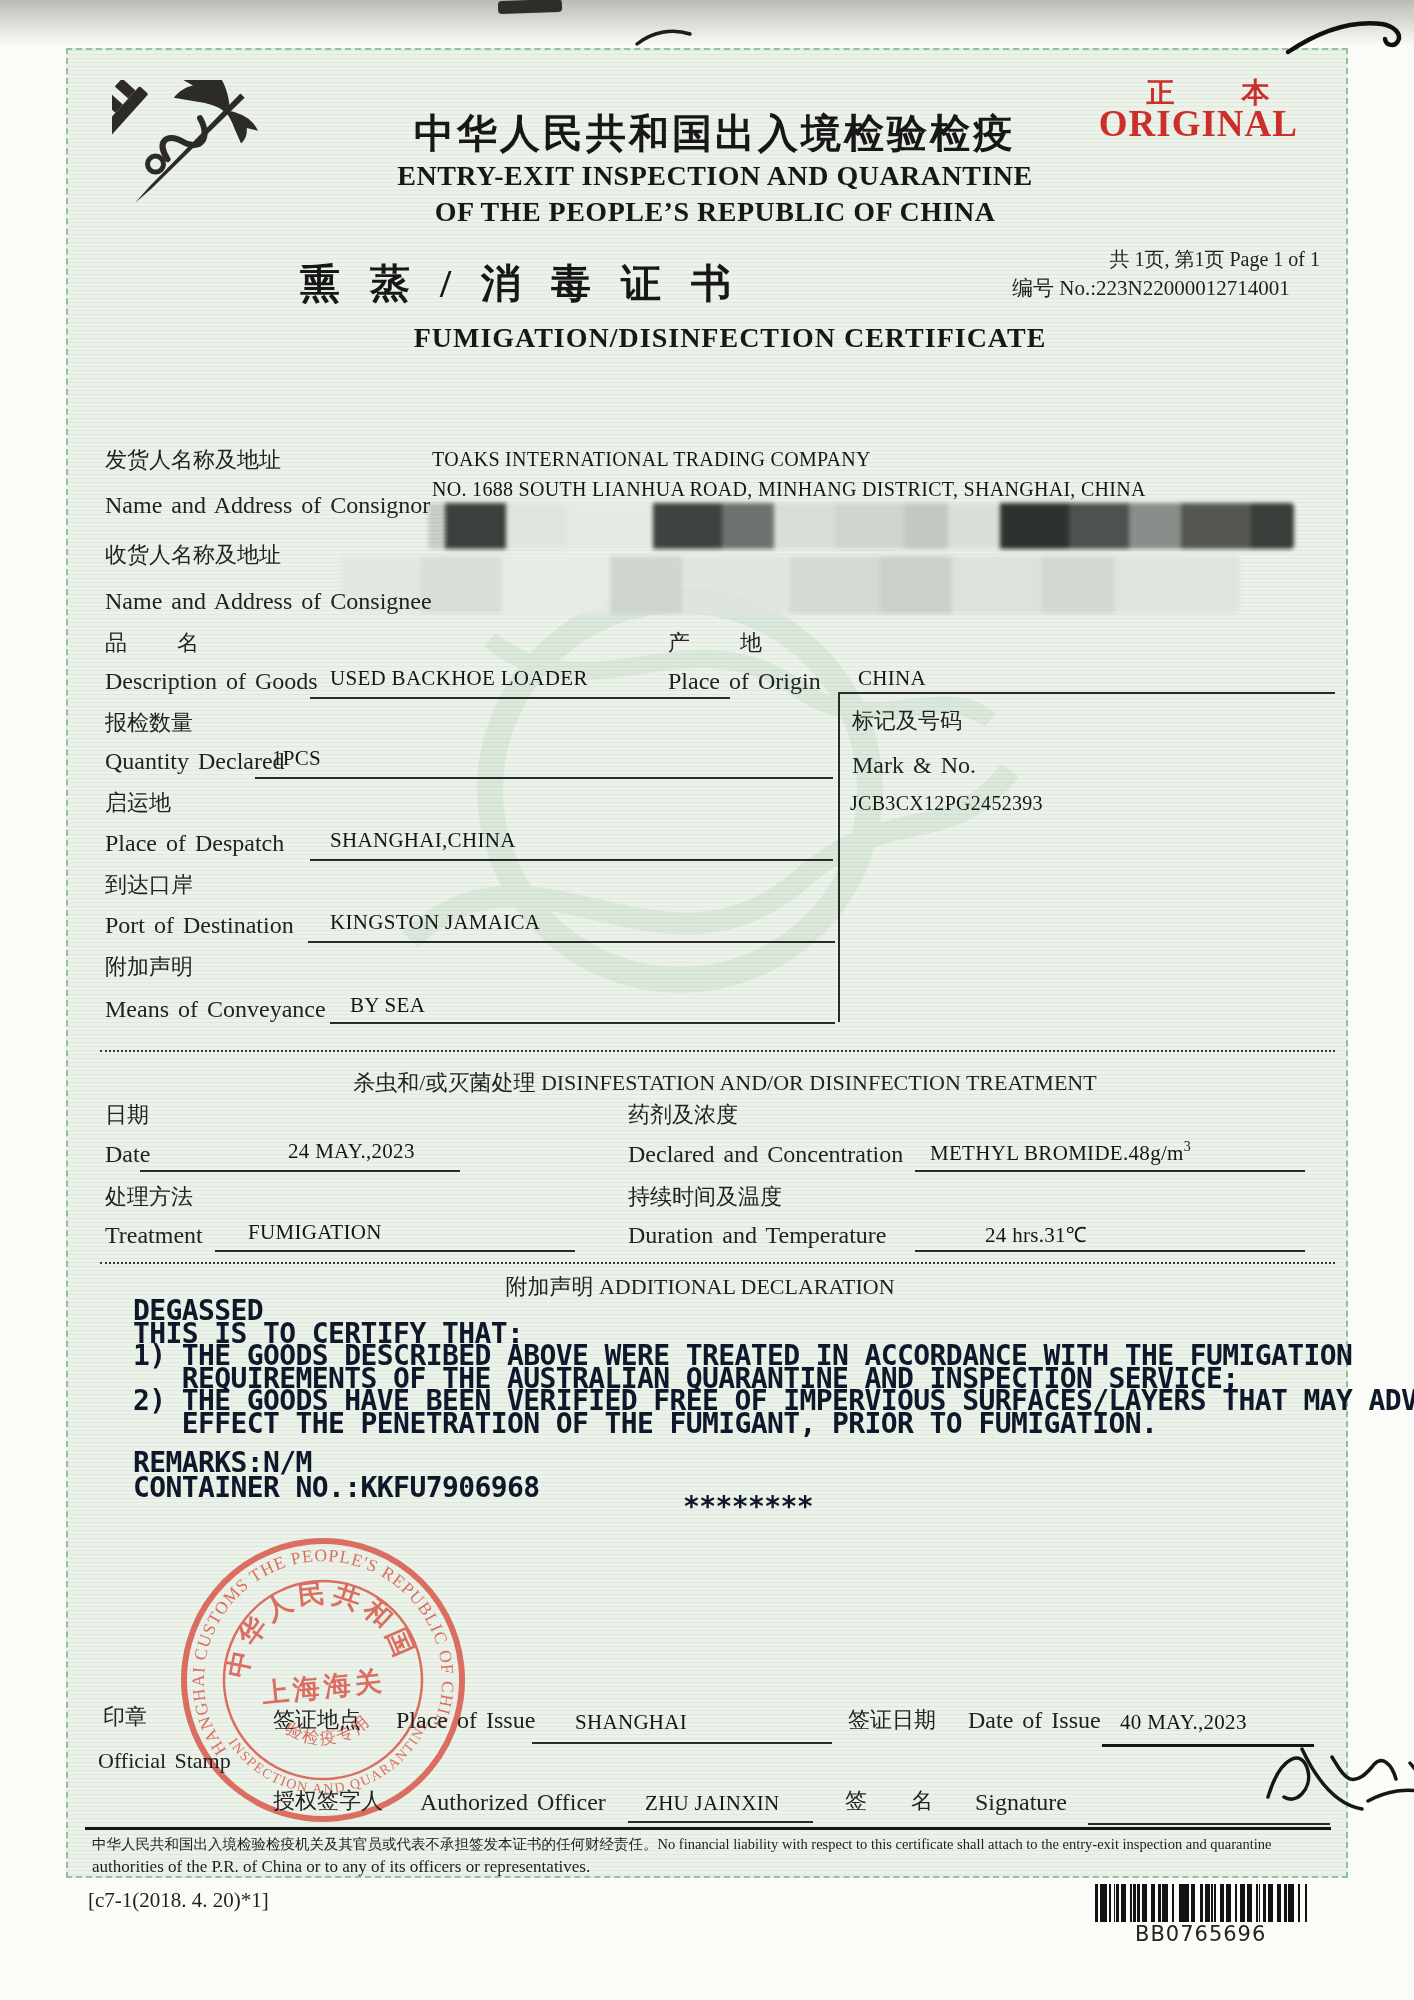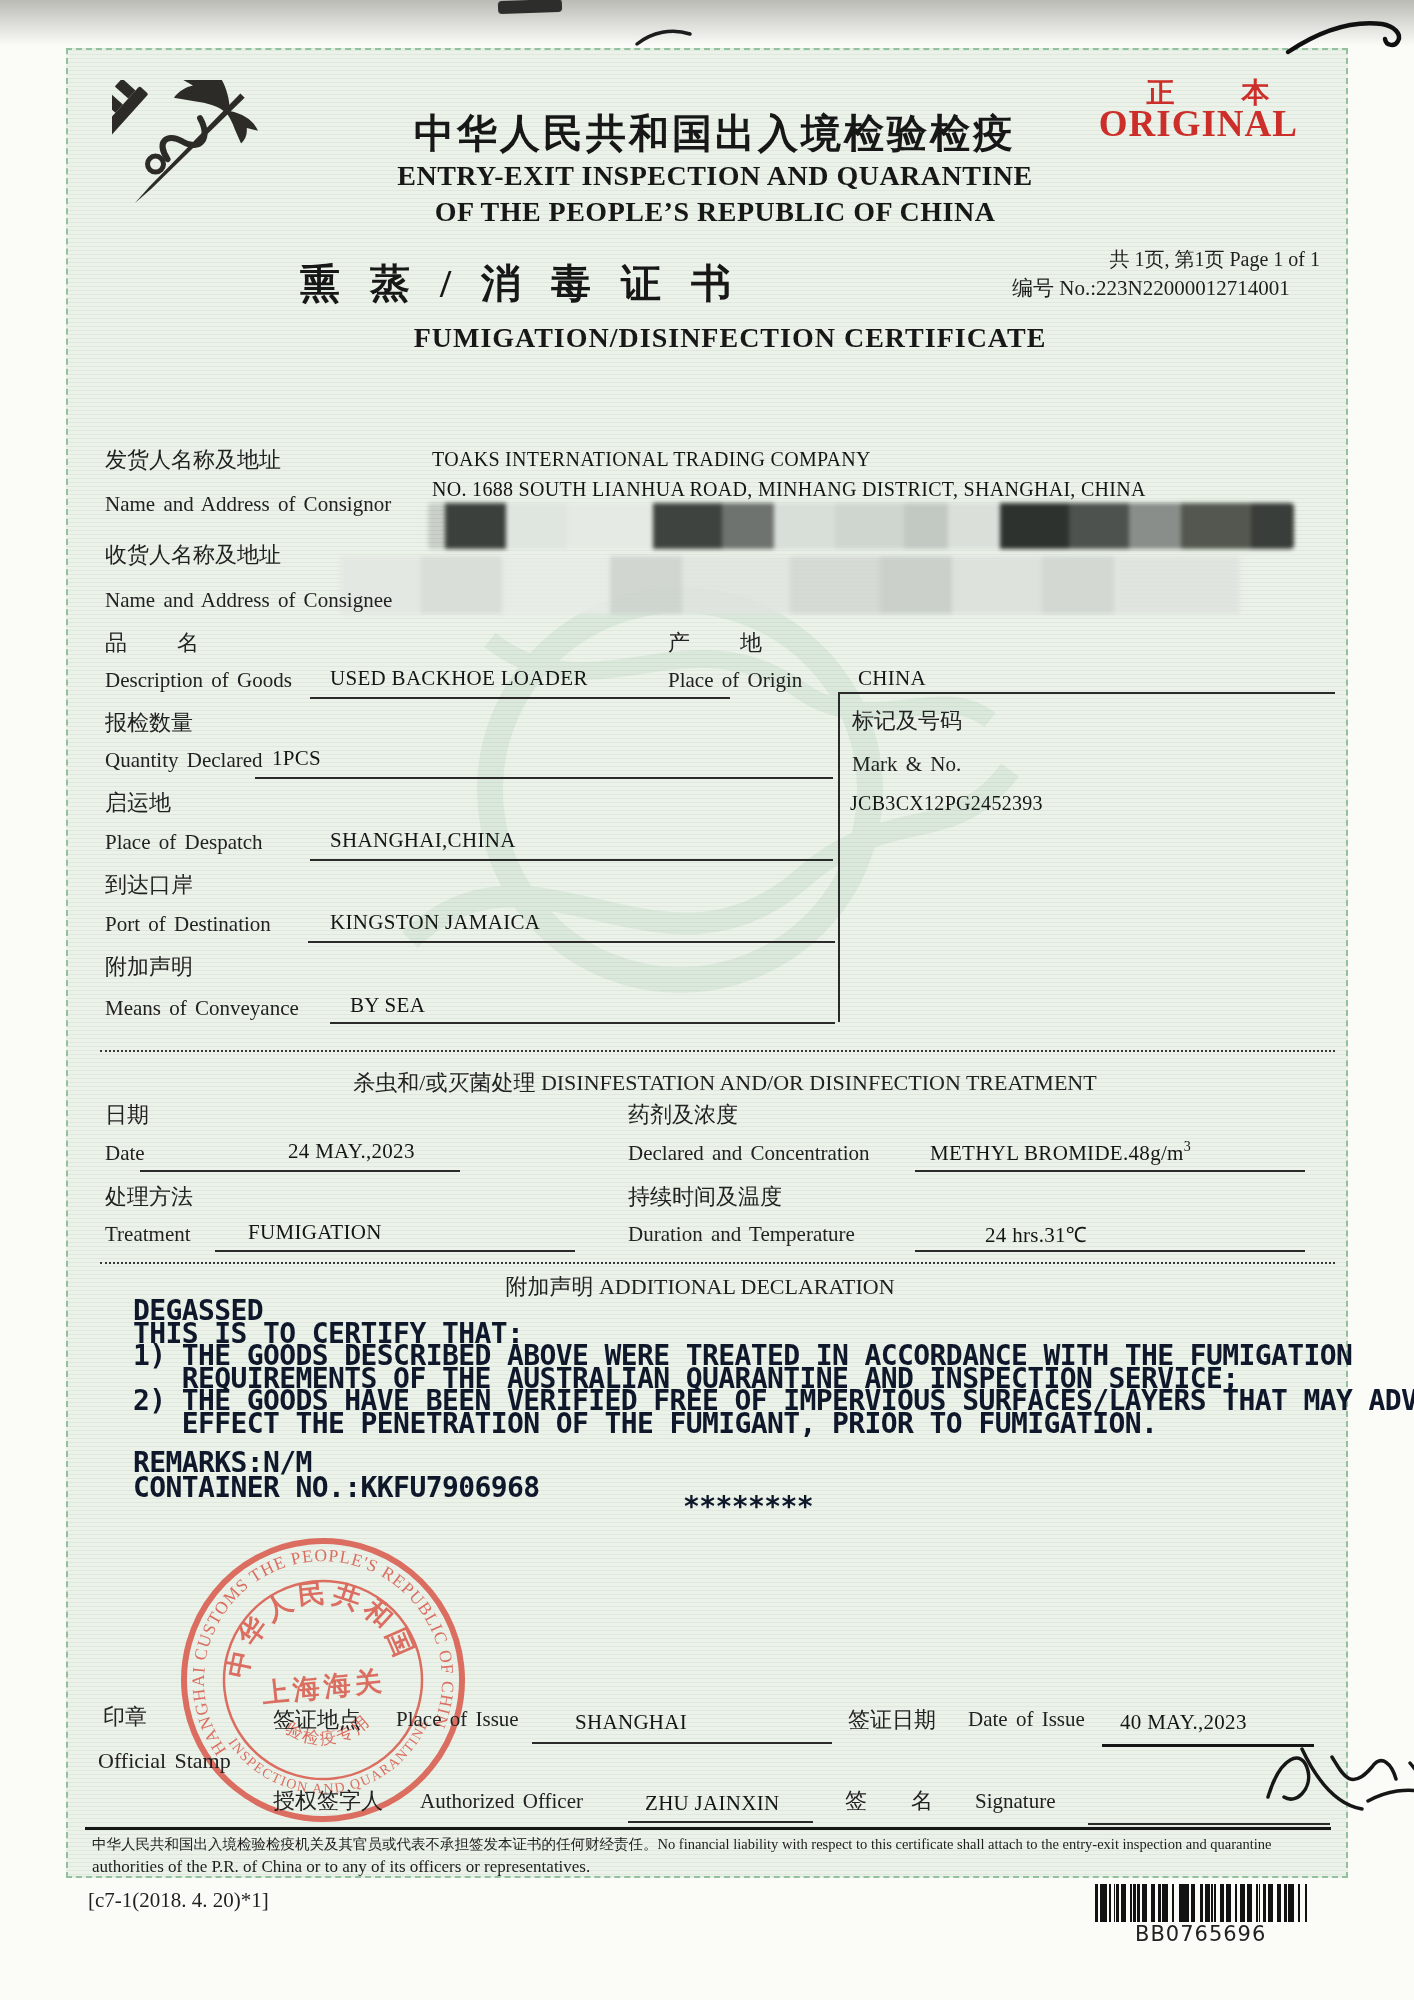--- a/index.html
+++ b/index.html
@@ -16,21 +16,21 @@
       repeating-linear-gradient(180deg, rgba(125,182,140,0.14) 0 1px, rgba(0,0,0,0) 1px 4px),
       #ecf2ea;
     border:2px dashed #93c09d;
     box-sizing:border-box;
   }
   .top-shade{
     left:0;top:0;width:1414px;height:46px;
     background:linear-gradient(180deg, rgba(135,135,128,0.55), rgba(250,250,246,0));
   }
   .cn{font-size:22px;color:#222;}
-  .en{font-size:21px;color:#222;word-spacing:3px;}
+  .en{font-size:24px;color:#222;word-spacing:3px;}
   .val{font-size:21px;color:#151515;letter-spacing:0.3px;}
   .small-serif{font-size:20px;}
   .title-cn{font-size:40px;font-weight:bold;letter-spacing:3px;text-align:center;color:#171717;}
   .title-en{font-size:28px;font-weight:bold;text-align:center;letter-spacing:0.5px;color:#171717;}
   .cert-cn{font-size:40px;font-weight:bold;letter-spacing:10px;text-align:left;color:#171717;}
   .red-ink{color:var(--accent_red,#cc2f2a);}
   .rule{background:#2a2a2a;height:2px;}
   .rule3{background:#161616;height:3px;}
   .dotted{border-top:2px dotted #3a3a3a;height:0;}
   .mono{

